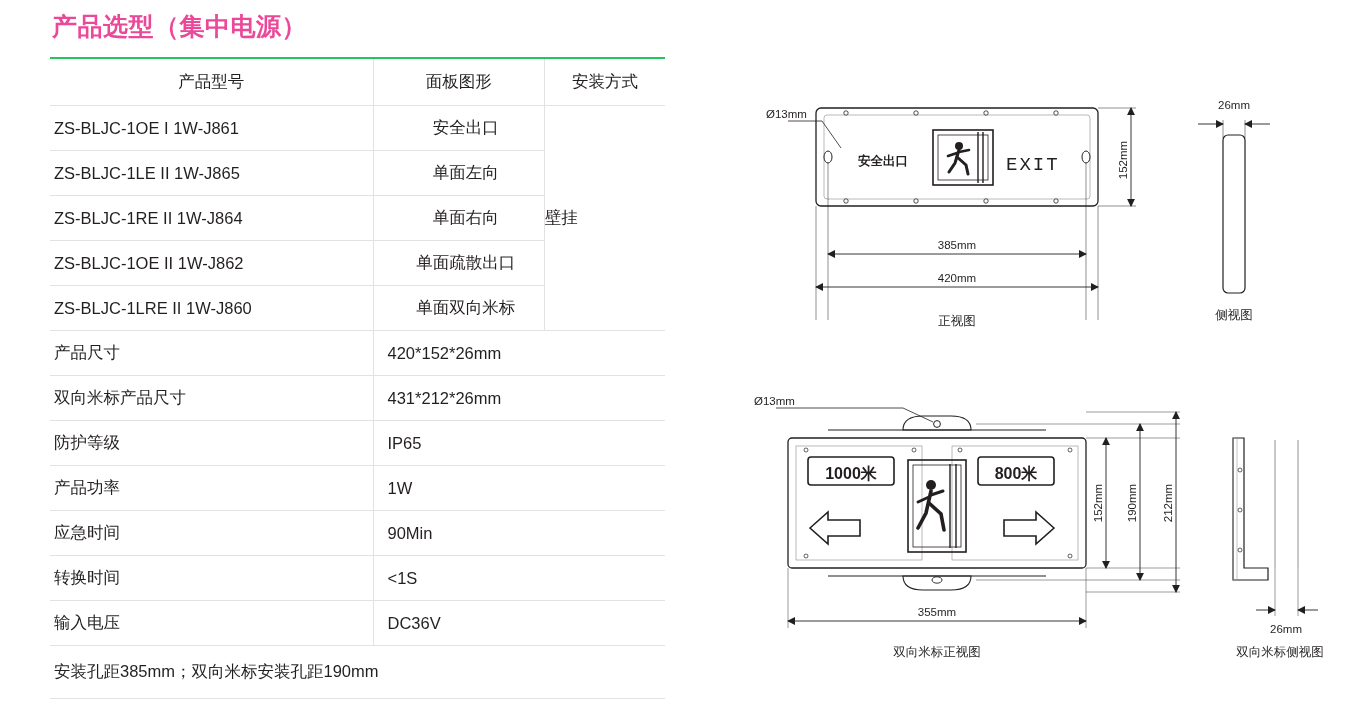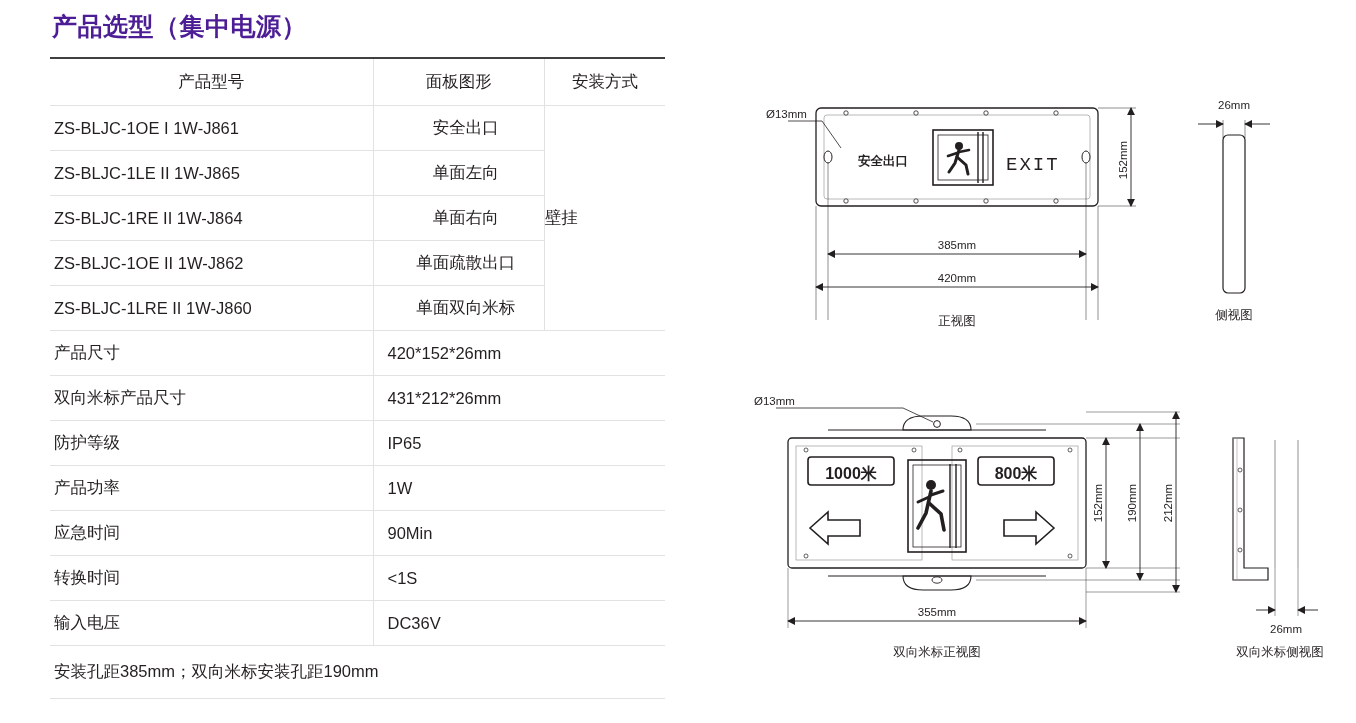--- a/index.html
+++ b/index.html
@@ -23,40 +23,40 @@
   
   .left-panel {
     position: absolute;
     left: 50px;
     top: 10px;
     width: 620px;
   }
   .section-title {
     font-size: 25px;
     font-weight: bold;
-    color: #4c1d95;
+    color: #ec4899;
     letter-spacing: 0.5px;
     margin: 0 0 14px 2px;
   }
   .spec-table {
     border-collapse: collapse;
     width: 615px;
     table-layout: fixed;
   }
   .spec-table td, .spec-table th {
     font-size: 16.5px;
     font-weight: normal;
     color: #231f20;
     padding: 0;
     height: 44px;
     vertical-align: middle;
     border-bottom: 1px solid #e2e2e2;
     background: #fff;
   }
-  .thick-top { border-top: 2px solid #404040; }
+  .thick-top { border-top: 2px solid #22c55e; }
   .thick-bottom { border-bottom: 2px solid #b9c6d2; }
   .col-model { width: 322px; padding-left: 4px !important; }
   .col-panel { width: 170px; padding-left: 14px !important; }
   .col-mount { width: 120px; }
   .head-row td {
     text-align: center;
     height: 46px;
   }
   .head-row td.col-model { text-align: center; padding-left: 0 !important; }
   .head-row td.col-panel { padding-left: 0 !important; }

